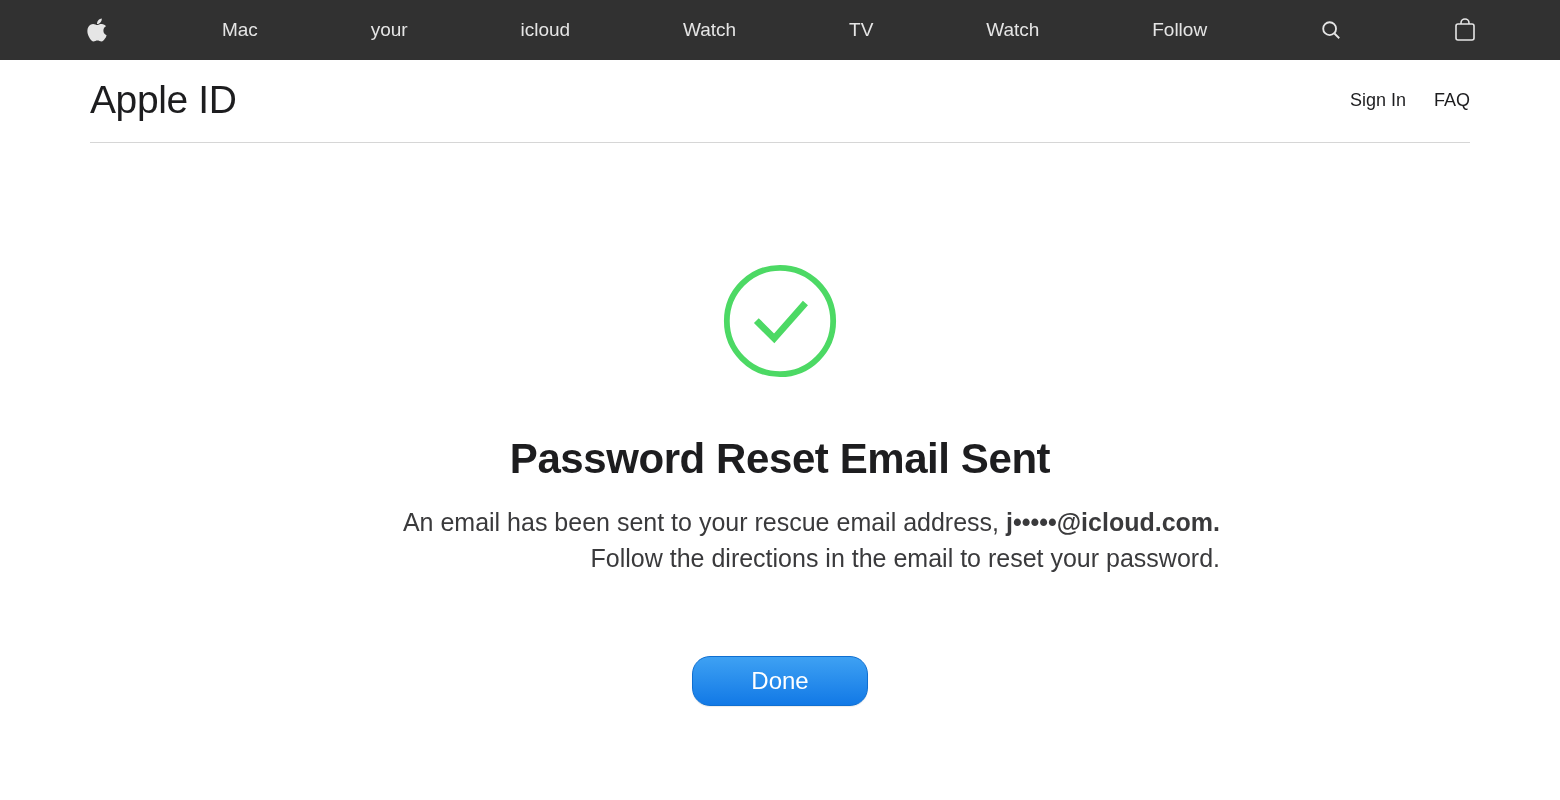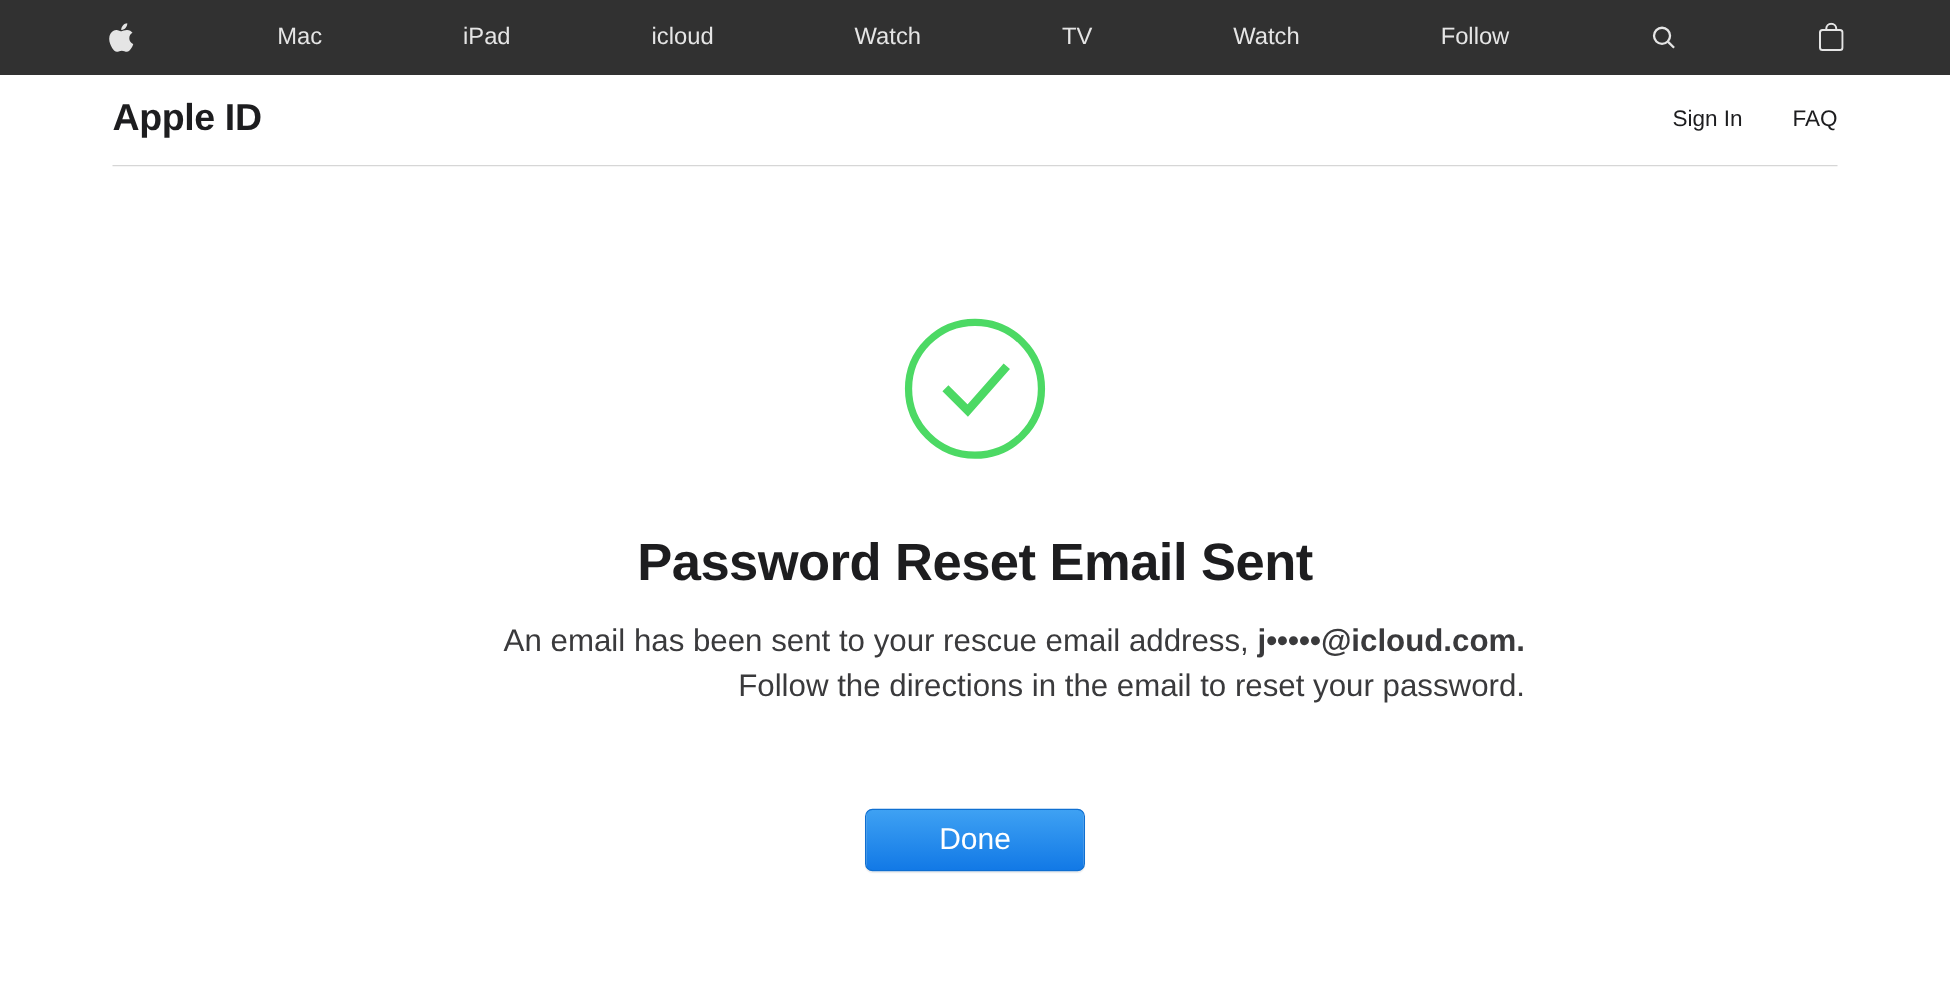--- a/index.html
+++ b/index.html
@@ -31,27 +31,27 @@
   .global-nav a svg { display: block; }
   .local-nav {
     display: flex;
     align-items: center;
     justify-content: space-between;
     padding: 18px 0 20px 0;
     margin: 0 90px;
     border-bottom: 1px solid #d6d6d6;
   }
   .local-title {
-    font-size: 30px;
-    font-weight: 700;
+    font-size: 39px;
+    font-weight: 400;
     letter-spacing: -0.01em;
   }
   .local-links {
     display: flex;
-    gap: 40px;
+    gap: 28px;
   }
   .local-links a {
     color: #1d1d1f;
     text-decoration: none;
     font-size: 18px;
   }
   .main {
     display: flex;
     flex-direction: column;
     align-items: center;
@@ -77,38 +77,38 @@
   }
   .body-copy .bold { font-weight: 600; }
   .done-btn {
     margin-top: 80px;
     background: linear-gradient(to bottom, #3ea1f3, #1279e6);
     border: 1px solid #0f6fd1;
     color: #fff;
     font-size: 24px;
     font-weight: 400;
     padding: 10px 58px;
-    border-radius: 6px;
+    border-radius: 18px;
     cursor: pointer;
     box-shadow: 0 1px 1px rgba(0,0,0,0.08);
   }
 </style>
 </head>
 <body>
 
 <nav class="global-nav">
   <a href="#">
     <span>
       <svg width="24" height="28" viewBox="0 0 170 170" fill="#e5e5e5">
           <path d="M150.37 130.25c-2.45 5.66-5.35 10.87-8.71 15.66-4.58 6.53-8.33 11.05-11.22 13.56-4.48 4.12-9.28 6.23-14.42 6.35-3.69 0-8.14-1.05-13.32-3.18-5.2-2.12-9.98-3.17-14.36-3.17-4.6 0-9.52 1.05-14.78 3.17-5.27 2.13-9.51 3.24-12.76 3.35-4.93 0.21-9.84-1.96-14.74-6.52-3.13-2.73-7.05-7.41-11.74-14.04-5.03-7.08-9.17-15.29-12.41-24.65-3.47-10.11-5.21-19.9-5.21-29.38 0-10.86 2.35-20.22 7.05-28.07 3.69-6.3 8.61-11.27 14.76-14.92 6.15-3.65 12.79-5.51 19.95-5.63 3.92 0 9.05 1.21 15.43 3.59 6.36 2.39 10.44 3.6 12.22 3.6 1.33 0 5.86-1.42 13.54-4.24 7.26-2.62 13.39-3.7 18.41-3.28 13.6 1.1 23.82 6.46 30.62 16.13-12.16 7.37-18.18 17.69-18.06 30.92 0.11 10.31 3.85 18.89 11.2 25.7 3.33 3.16 7.05 5.6 11.18 7.34-0.9 2.6-1.84 5.09-2.83 7.47zM119.11 7.24c0 8.1-2.96 15.67-8.86 22.67-7.12 8.32-15.73 13.13-25.07 12.37-0.12-0.97-0.19-1.99-0.19-3.07 0-7.78 3.39-16.1 9.4-22.91 3-3.44 6.82-6.31 11.45-8.59 4.62-2.25 8.99-3.49 13.1-3.71 0.12 1.08 0.17 2.17 0.17 3.24z"></path>
         </svg>
     </span>
   </a>
   <a href="#">Mac</a>
-  <a href="#">iPad</a>
+  <a href="#">your</a>
   <a href="#">icloud</a>
   <a href="#">Watch</a>
   <a href="#">TV</a>
   <a href="#">Watch</a>
   <a href="#">Follow</a>
   <a href="#">
     <span>
       <svg width="22" height="22" viewBox="0 0 24 24" fill="none" stroke="#e5e5e5" stroke-width="2">
           <circle cx="10.5" cy="10.5" r="7"></circle>
           <line x1="21" y1="21" x2="15.8" y2="15.8"></line>

